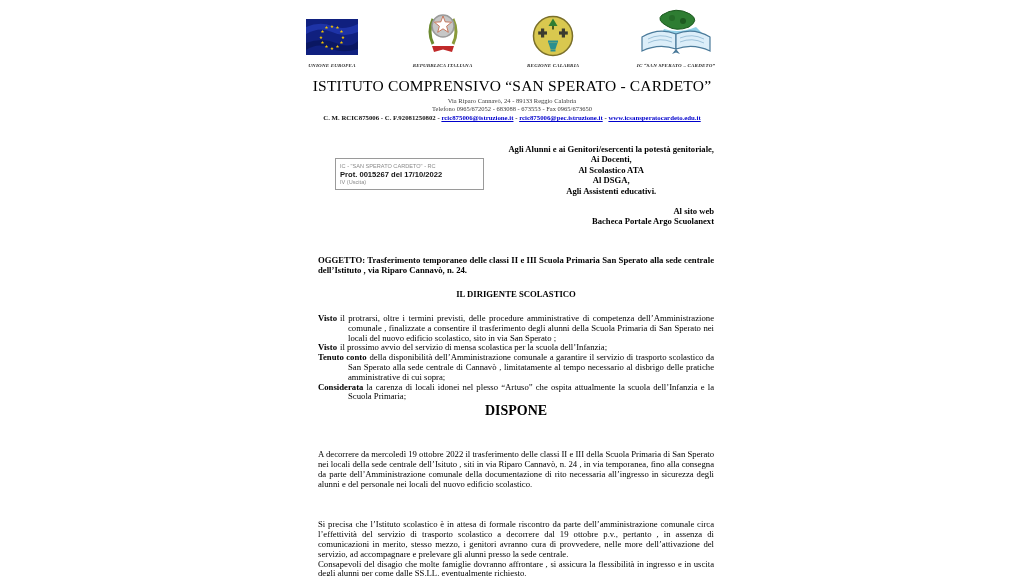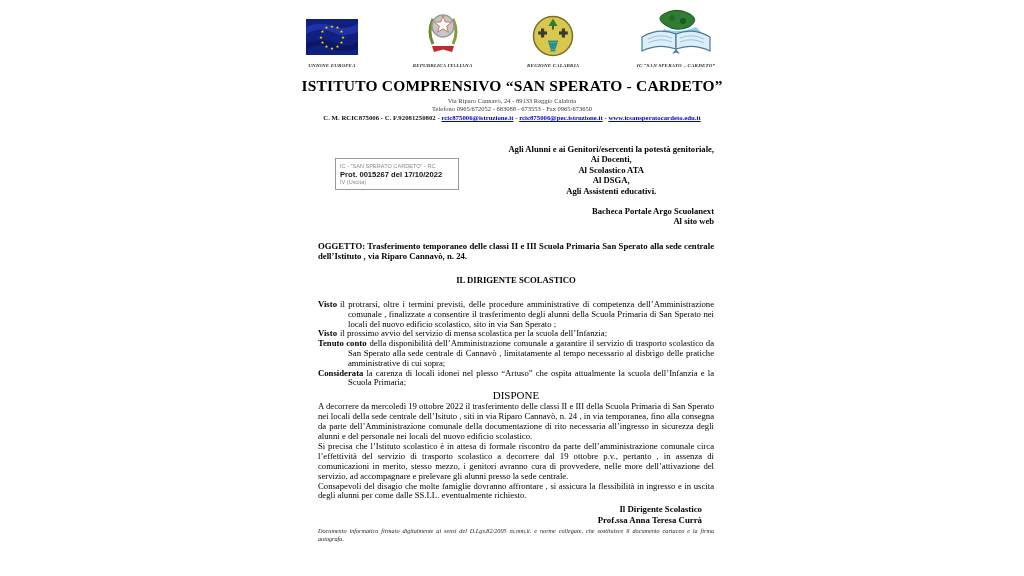--- a/index.html
+++ b/index.html
@@ -4,44 +4,44 @@
 <style>
   * { margin:0; padding:0; box-sizing:border-box; }
   html,body { width:1024px; height:576px; background:#ffffff; overflow:hidden;
     font-family:"Liberation Serif", serif; color:#000; }
   .page { width:424px; margin:0 auto; padding-top:7px; }
 
   
   .logos { display:flex; justify-content:space-between; align-items:flex-end; padding:0 6px; }
   .logo-cell { display:flex; flex-direction:column; align-items:center; gap:6px; }
   .logo-caption { font-size:5px; font-weight:bold; font-style:italic; color:#2a2a2a; letter-spacing:.2px; white-space:nowrap; }
-  .inst-title { text-align:center; font-weight:bold; font-size:15.5px; margin-top:9px; white-space:nowrap; letter-spacing:.2px; }
+  .inst-title { text-align:center; font-weight:normal; font-size:15.5px; margin-top:9px; white-space:nowrap; letter-spacing:.2px; }
   .addr-line { text-align:center; font-size:6.5px; color:#3c3c3c; line-height:8px; }
   .addr-block { margin-top:2px; }
   .codes-line { text-align:center; font-size:6.8px; font-weight:bold; margin-top:1px; color:#111; }
   a.doclink { color:#0000cc; text-decoration:underline; }
 
   
   .addressee-row { display:flex; justify-content:space-between; margin-top:23px; padding:0 10px 0 35px; }
-  .prot-box { border:1px solid #9a9a9a; width:124px; align-self:flex-start; margin-top:14px;
+  .prot-box { border:1px solid #9a9a9a; width:149px; align-self:flex-start; margin-top:14px;
     padding:4px 4px 3px 4px; font-family:"Liberation Sans", sans-serif; background:#fff; }
   .prot-line-sm { font-size:5.6px; color:#8a8a8a; line-height:7px; white-space:nowrap; }
   .prot-line-bold { font-size:7.6px; font-weight:bold; color:#151515; line-height:9px; white-space:nowrap; }
   .recipients { text-align:center; font-weight:bold; font-size:8.6px; line-height:10.4px; }
   .publication { text-align:right; font-weight:bold; font-size:8.6px; line-height:10.4px; margin-top:10px; padding-right:10px; }
 
   
   .bodytext { padding:0 10px 0 18px; }
-  .subject { font-weight:bold; font-size:8.7px; line-height:10.6px; text-align:justify; margin-top:14px; }
+  .subject { font-weight:bold; font-size:8.7px; line-height:10.6px; text-align:justify; margin-top:28px; }
   .center-head { text-align:center; font-weight:bold; font-size:8.7px; margin-top:13px; }
   .premises { margin-top:15px; font-size:8.7px; line-height:9.8px; }
   .premise { padding-left:30px; text-indent:-30px; text-align:justify; }
   .premise .plabel { font-weight:bold; margin-right:3px;margin-top:29px; }
-  .dispone { text-align:center; font-weight:normal; font-size:11px; margin-top:1px; }
-  .para { font-size:8.7px; line-height:9.8px; text-align:justify; margin-top:1px; }
+  .dispone { text-align:center; font-weight:bold; font-size:14px; margin-top:1px; }
+  .para { font-size:8.7px; line-height:9.8px; text-align:justify; margin-top:31px; }
   .para.cont { margin-top:0; }
   .signature { text-align:right; font-weight:bold; font-size:8.8px; line-height:10.4px; margin-top:3px; padding-right:12px; }
   .footnote { font-size:6.2px; font-style:italic; line-height:7.6px; margin-top:2px; color:#1d1d1d; text-align:justify; }
 </style>
 </head>
 <body>
 
 <div class="page">
 
   <div class="logos">
@@ -131,22 +131,22 @@
     <div class="recipients">
       <div>Agli Alunni e ai Genitori/esercenti la potestà genitoriale,</div>
       <div>Ai Docenti,</div>
       <div>Al Scolastico ATA</div>
       <div>Al DSGA,</div>
       <div>Agli Assistenti educativi.</div>
     </div>
   </div>
 
   <div class="publication">
+    <div>Al sito web</div>
     <div>Bacheca Portale Argo Scuolanext</div>
-    <div>Al sito web</div>
   </div>
 
   <div class="bodytext">
     <p class="subject">OGGETTO: Trasferimento temporaneo delle classi II e III Scuola Primaria San Sperato alla sede centrale dell’Istituto , via Riparo Cannavò, n. 24.</p>
 
     <p class="center-head">IL DIRIGENTE SCOLASTICO</p>
 
     <div class="premises">
       <p class="premise"><span class="plabel">Visto</span><span>il protrarsi, oltre i termini previsti,  delle procedure amministrative di competenza dell’Amministrazione comunale , finalizzate a consentire il trasferimento degli alunni della Scuola Primaria di San Sperato nei locali del nuovo edificio scolastico, sito in via San Sperato ;</span></p>
       <p class="premise"><span class="plabel">Visto</span><span>il prossimo avvio del servizio di mensa scolastica per la scuola dell’Infanzia;</span></p>

